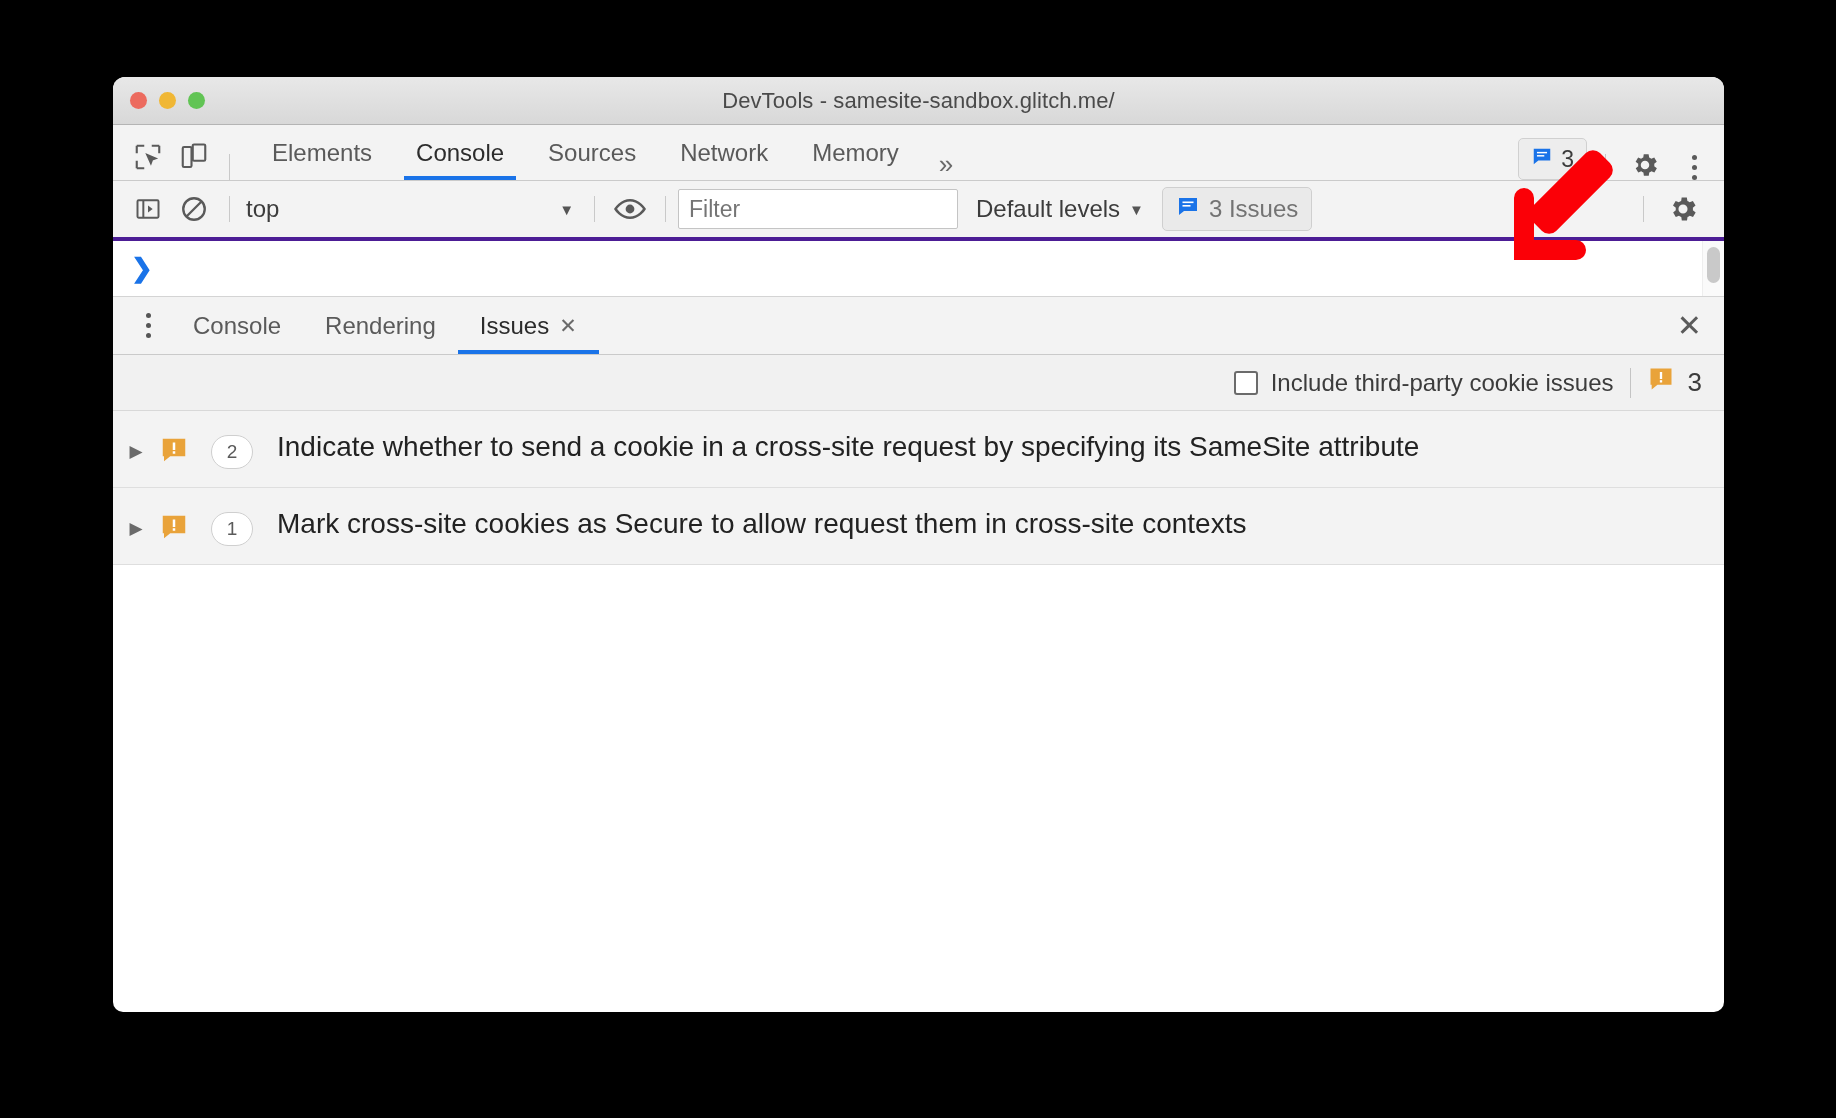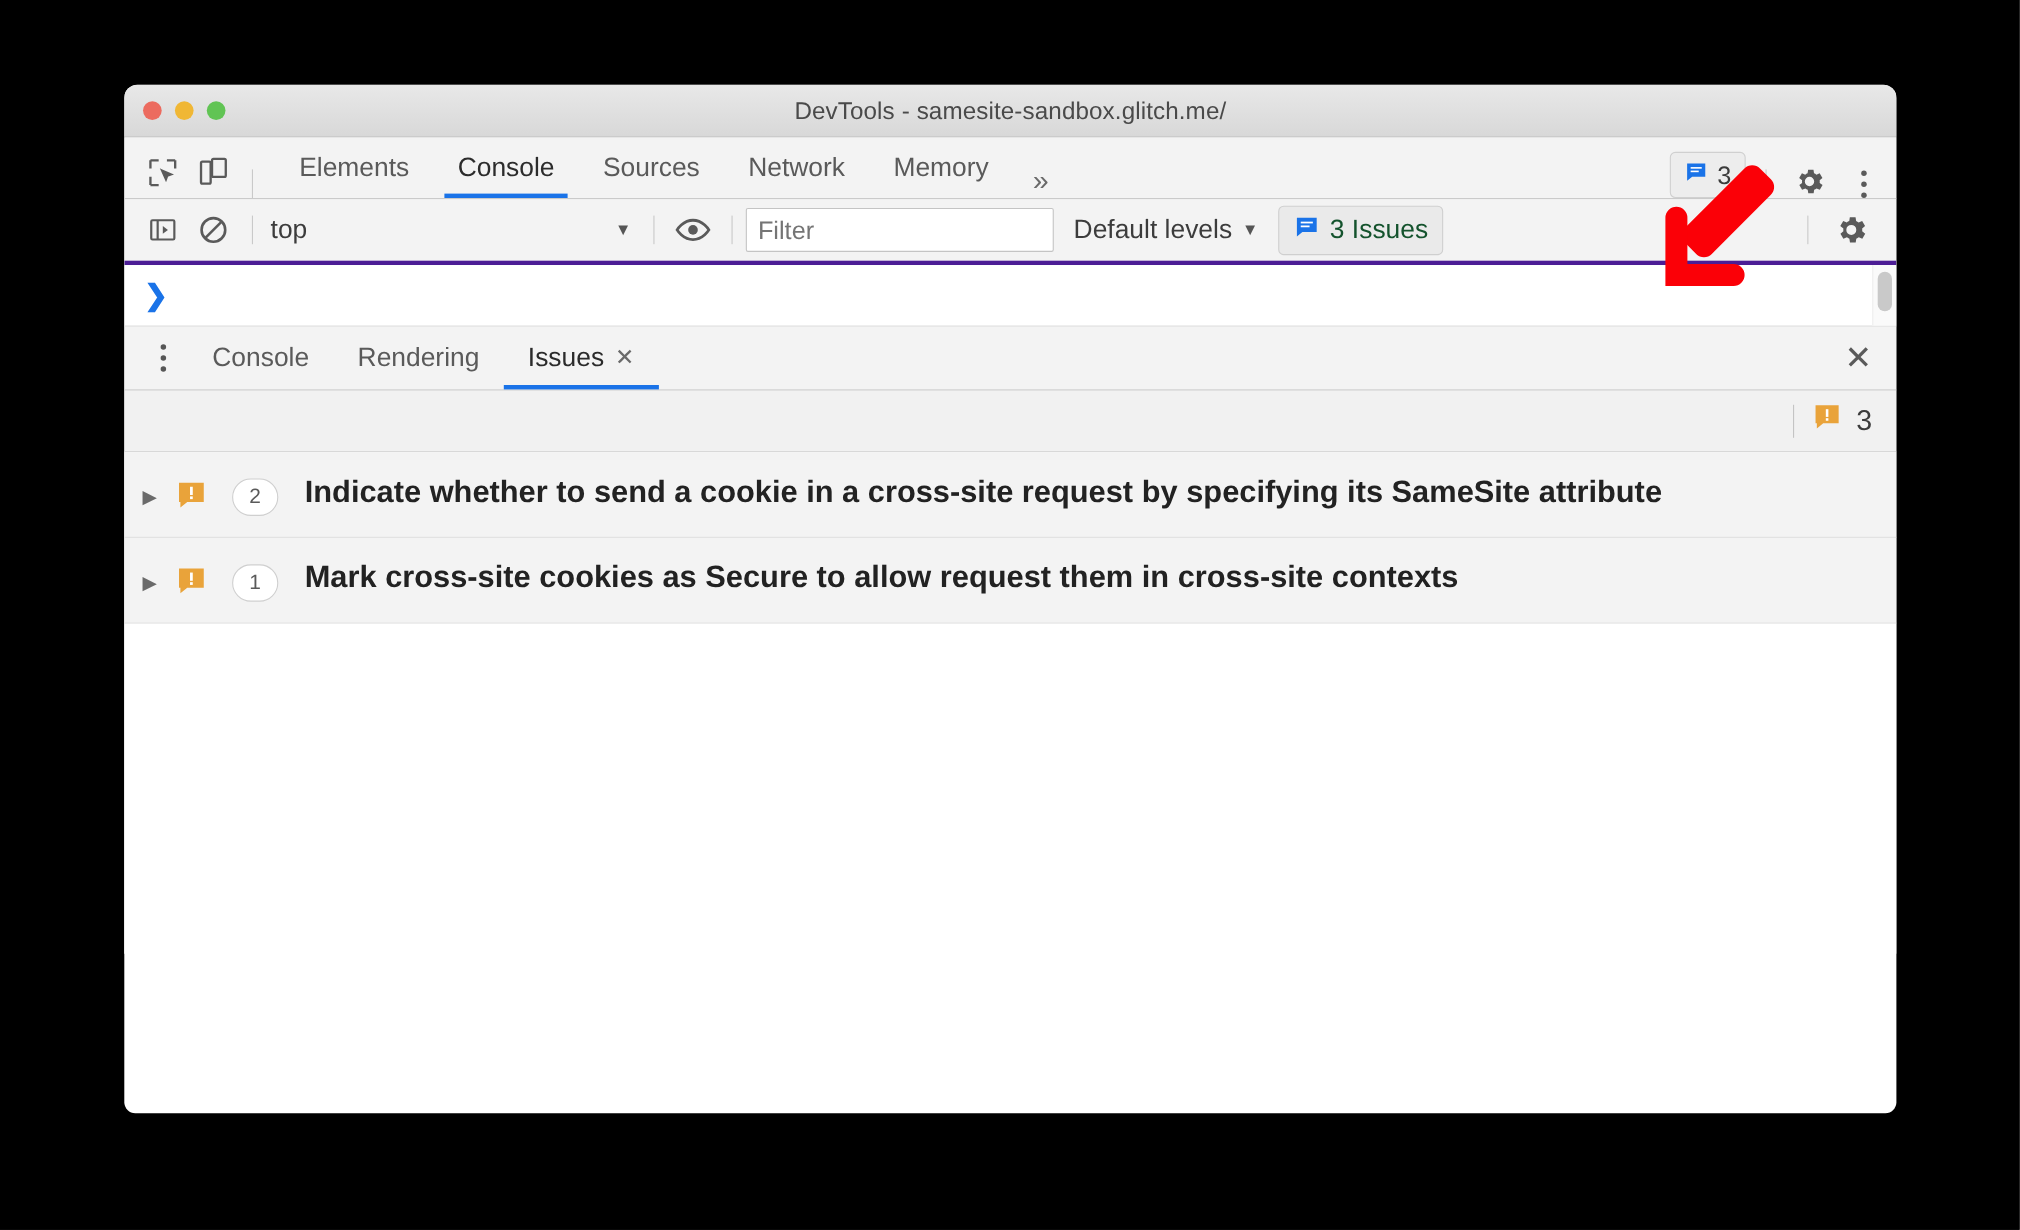--- a/index.html
+++ b/index.html
@@ -100,21 +100,21 @@
     font-family: "Liberation Sans", sans-serif;
   }
   .levels {
     display: flex; align-items: center; gap: 9px;
     font-size: 24px; color: #3c3c3c; padding: 0 18px;
   }
   .levels .caret { font-size: 15px; color: #555; }
   .issues-chip-bar {
     display: flex; align-items: center; gap: 9px;
     border: 1px solid #cfcfcf; border-radius: 5px; background: #eaeaea;
-    padding: 6px 13px; font-size: 24px; color: #14532d;
+    padding: 6px 13px; font-size: 24px; color: #737373;
   }
 
   
   .prompt-area {
     height: 56px; background: #fff; display: flex; align-items: center;
     position: relative; border-bottom: 1px solid #d4d4d4;
   }
   .prompt-caret { color: #1a73e8; font-size: 26px; font-weight: bold; margin-left: 18px; }
   .vscroll {
     position: absolute; right: 0; top: 0; width: 22px; height: 100%;
@@ -176,21 +176,20 @@
   .pill {
     flex: none; margin: 6px 0 0 22px;
     min-width: 42px; height: 34px; border: 1px solid #cfcfcf;
     border-radius: 17px; background: #fff; color: #5a5a5a;
     font-size: 19px; display: flex; align-items: center; justify-content: center;
     padding: 0 10px;
   }
   .issue-text {
     margin-left: 24px; font-size: 28px; color: #222; line-height: 1.28;
     padding-right: 40px;
-    font-weight: bold;
   }
   .issues-blank { height: 300px; background: #fff; }
 
   
   .red-arrow { position: absolute; left: 1508px; top: 148px; pointer-events: none; }
 </style>
 </head>
 <body>
 
 <div class="window">
@@ -341,20 +340,24 @@
     </div>
     <div class="dtab active">
       <span>Issues</span>
       <span class="x">✕</span>
     </div>
     <div class="spacer"></div>
     <div class="drawer-close">✕</div>
   </div>
 
   <div class="issues-toolbar">
+    <label class="chk-label">
+      <span class="chk"></span>
+      <span>Include third-party cookie issues</span>
+    </label>
     <span class="tb-vsep"></span>
     <span class="count-group">
       <span>
         <svg width="28" height="28" viewBox="0 0 24 24">
             <path d="M3 3h18v14H9l-5 4V17H3z" fill="#e9a33a"></path>
             <rect x="11" y="6" width="2" height="6" fill="#fff"></rect>
             <rect x="11" y="13" width="2" height="2" fill="#fff"></rect>
           </svg>
       </span>
       <span>3</span>

